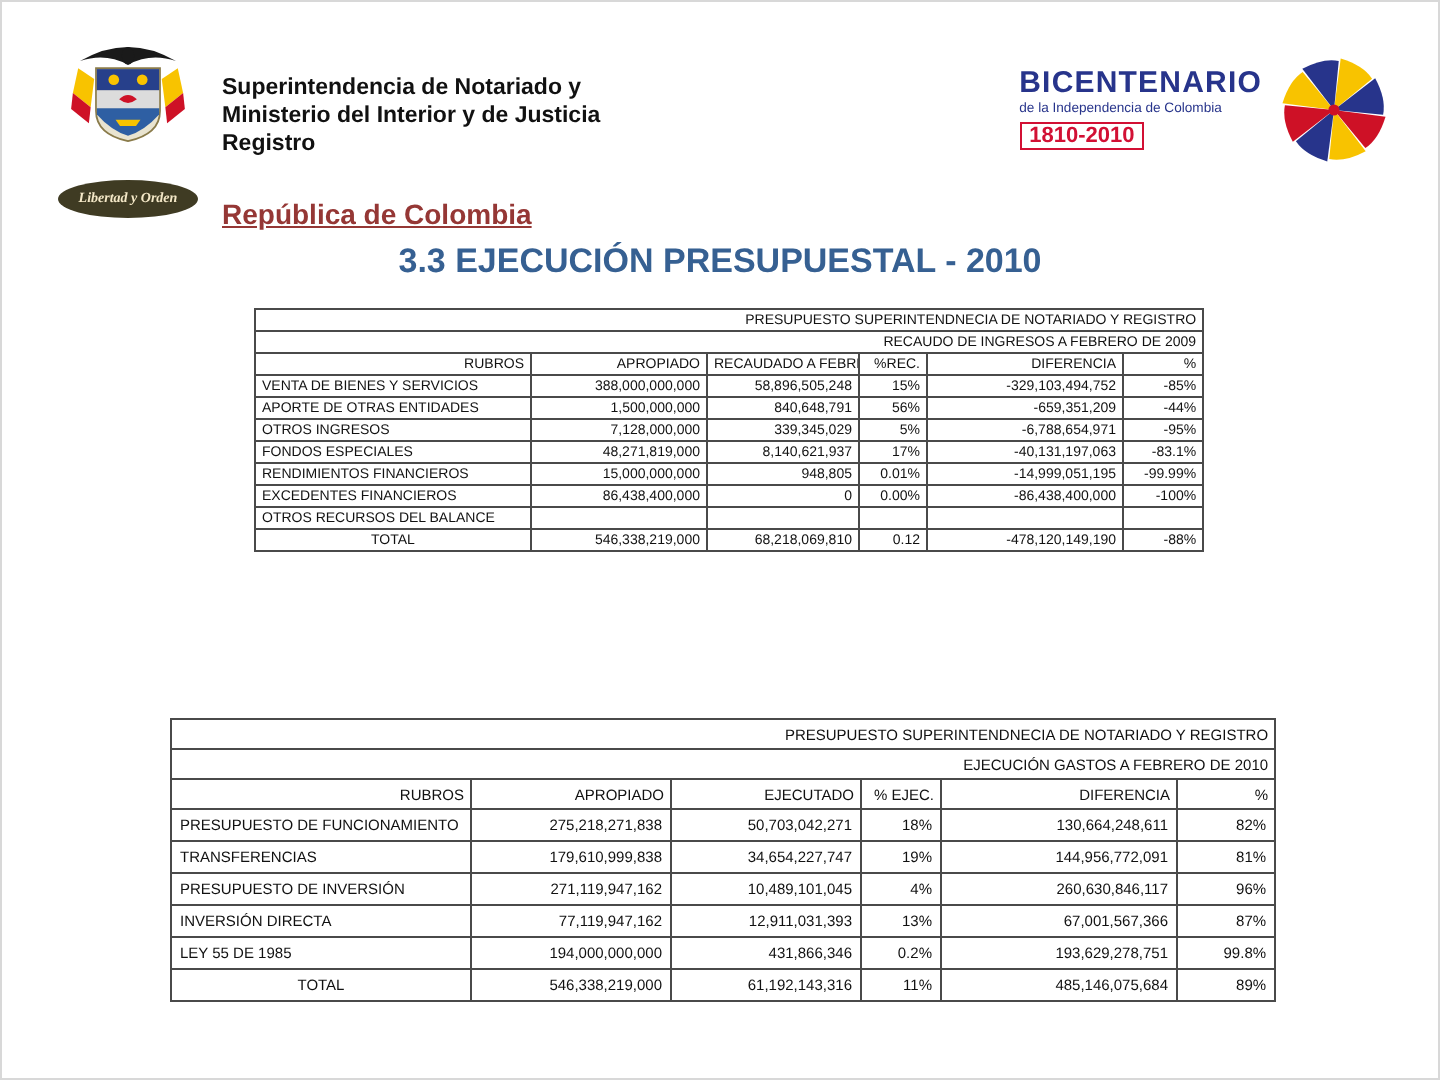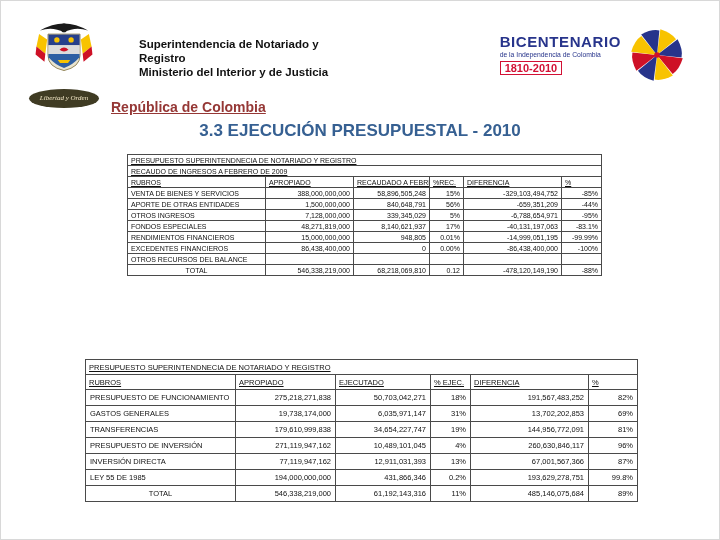--- a/index.html
+++ b/index.html
@@ -8,42 +8,42 @@
     border:1px solid #d8d8d8; box-sizing:border-box; overflow:hidden;
     font-family:"Liberation Sans", sans-serif;
   }
 
   
   .crest { position:absolute; left:24px; top:18px; width:78px; text-align:center; }
   .motto {
     margin:2px auto 0; width:70px; height:19px; line-height:19px;
     background:#3f3b23; border-radius:50%;
     color:#f5e9c8; font-size:7px; font-style:italic;
-    font-family:"Liberation Serif", serif; text-align:center;
+    font-family:"Liberation Serif", serif; text-align:center;font-weight:bold;
   }
   .org { position:absolute; left:110px; top:36px; }
-  .org-line { font-weight:bold; font-size:11.5px; color:#111; line-height:1.22;margin-left:28px; }
+  .org-line { font-weight:bold; font-size:11.5px; color:#111; line-height:1.22; }
   .country { font-size:14px; font-weight:bold; margin-top:20px;text-decoration:underline; }
 
-  .bicent { position:absolute; right:34px; top:26px; display:flex; align-items:center; gap:8px; }
+  .bicent { position:absolute; right:24px; top:26px; display:flex; align-items:center; gap:8px; }
   .bicent-text { text-align:left; }
   .bicent-word { font-weight:bold; font-size:15px; letter-spacing:0.6px; line-height:1; }
   .bicent-sub  { font-size:6.8px; margin-top:2px; }
   .bicent-years{ display:inline-block; font-weight:bold; font-size:11px; padding:0 4px; margin-top:2px; border:1px solid; }
 
   
   .title {
     position:absolute; top:120px; left:0; width:100%; margin:0;
     text-align:center; font-size:17px; font-weight:bold;
   }
 
   
   table { position:absolute; border-collapse:collapse; table-layout:fixed; background:#fff; }
   th, td { border:1px solid #4a4a4a; font-weight:normal; color:#111; overflow:hidden; white-space:nowrap; }
-  thead th { text-align:left; vertical-align:middle;text-decoration:underline; }
+  thead th { text-align:right; vertical-align:middle; }
   td.c0 { text-align:left; }
   td.c1, td.c2, td.c3, td.c4, td.c5 { text-align:right; }
   td.total-label { text-align:center; }
 
   .t1 { top:153px; left:126px; width:474px; font-size:7px; }
   .t1 th, .t1 td { padding:1.5px 3px; }
   .t1 col.w0{width:138px} .t1 col.w1{width:88px} .t1 col.w2{width:76px}
   .t1 col.w3{width:34px}  .t1 col.w4{width:98px} .t1 col.w5{width:40px}
 
   .t2 { top:358px; left:84px; width:552px; font-size:7.5px; }
@@ -72,22 +72,22 @@
       <rect x="17.5" y="29.5" width="35" height="10" fill="#dcdcdc"></rect>
       <path d="M30,34.5 q5,-5 10,0 q-5,4 -10,0" fill="#CE1126"></path>
       <path d="M17.5,39.5 h35 v3.5 q-8,9 -17.5,12 q-9.5,-3 -17.5,-12 Z" fill="#2e5fa3"></path>
       <path d="M28,46 h14 l-2.5,3.5 h-9 Z" fill="#F8C300"></path>
     </svg>
     <div class="motto">Libertad y Orden</div>
   </div>
 
   <div class="org">
     <div class="org-line">Superintendencia de Notariado y</div>
+    <div class="org-line">Ministerio del Interior y de Justicia</div>
     <div class="org-line">Registro</div>
-    <div class="org-line">Ministerio del Interior y de Justicia</div>
     <div class="country" style="color: rgb(149, 55, 53);">República de Colombia</div>
   </div>
 
   <div class="bicent">
     <div class="bicent-text">
       <div class="bicent-word" style="color: rgb(39, 52, 139);">BICENTENARIO</div>
       <div class="bicent-sub" style="color: rgb(39, 52, 139);">de la Independencia de Colombia</div>
       <div class="bicent-years" style="color: rgb(210, 16, 52); border-color: rgb(210, 16, 52);">1810-2010</div>
     </div>
     <svg viewBox="-50 -50 100 100" width="56" height="56" aria-hidden="true">
@@ -207,44 +207,39 @@
         <col class="w2">
         <col class="w3">
         <col class="w4">
         <col class="w5">
       </colgroup>
     <thead>
       <tr>
           <th colspan="6">PRESUPUESTO SUPERINTENDNECIA DE NOTARIADO Y REGISTRO</th>
         </tr>
       <tr>
+          <th colspan="6">EJECUCIÓN GASTOS A FEBRERO DE 2010</th>
+        </tr>
+      <tr>
           <th class="c0">RUBROS</th>
           <th class="c1">APROPIADO</th>
           <th class="c2">EJECUTADO</th>
           <th class="c3">% EJEC.</th>
           <th class="c4">DIFERENCIA</th>
           <th class="c5">%</th>
         </tr>
     </thead>
     <tbody>
         <tr>
           <td class="c0">PRESUPUESTO DE FUNCIONAMIENTO</td>
           <td class="c1">275,218,271,838</td>
           <td class="c2">50,703,042,271</td>
           <td class="c3">18%</td>
-          <td class="c4">191,567,483,252</td>
+          <td class="c4">130,664,248,611</td>
           <td class="c5">82%</td>
-        </tr>
-        <tr>
-          <td class="c0">GASTOS GENERALES</td>
-          <td class="c1">19,738,174,000</td>
-          <td class="c2">6,035,971,147</td>
-          <td class="c3">31%</td>
-          <td class="c4">13,702,202,853</td>
-          <td class="c5">69%</td>
         </tr>
         <tr>
           <td class="c0">TRANSFERENCIAS</td>
           <td class="c1">179,610,999,838</td>
           <td class="c2">34,654,227,747</td>
           <td class="c3">19%</td>
           <td class="c4">144,956,772,091</td>
           <td class="c5">81%</td>
         </tr>
         <tr>

